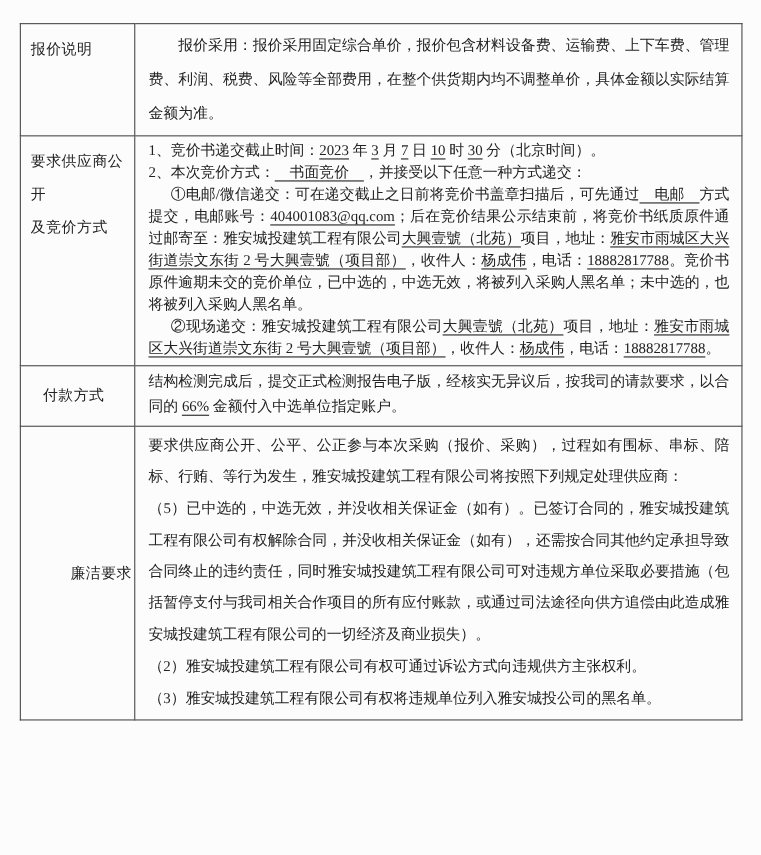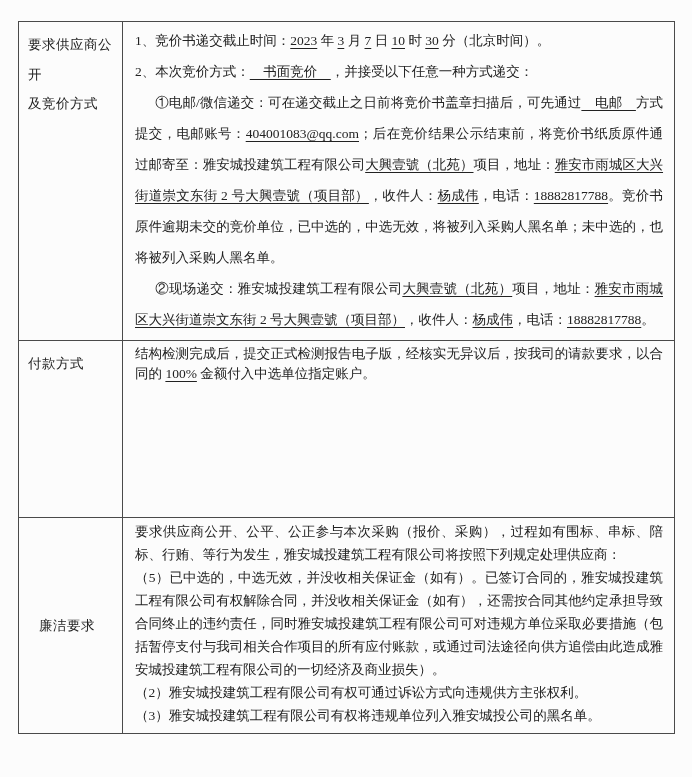--- a/index.html
+++ b/index.html
@@ -46,36 +46,44 @@
   tr:nth-child(4) .label-cell { text-align: right; padding-left: 2px; padding-right: 2px; }
 </style>
 </head>
 <body>
 
 <div class="page">
   <table class="doc-table">
     <tbody>
         <tr>
           <td class="label-cell">
+            <div>报价说明</div>
+          </td>
+          <td class="content-cell">
+            <p style="text-indent: 2em;">报价采用：报价采用固定综合单价，报价包含材料设备费、运输费、上下车费、管理费、利润、税费、风险等全部费用，在整个供货期内均不调整单价，具体金额以实际结算金额为准。</p>
+          </td>
+        </tr>
+        <tr>
+          <td class="label-cell">
             <div>要求供应商公开</div>
             <div>及竞价方式</div>
           </td>
           <td class="content-cell">
             <p>1、竞价书递交截止时间：<span class="u">2023</span> 年 <span class="u">3</span> 月 <span class="u">7</span> 日 <span class="u">10</span> 时 <span class="u">30</span> 分（北京时间）。</p>
             <p>2、本次竞价方式：<span class="u">　书面竞价　</span>，并接受以下任意一种方式递交：</p>
             <p style="text-indent: 1.5em;">①电邮/微信递交：可在递交截止之日前将竞价书盖章扫描后，可先通过<span class="u">　电邮　</span>方式提交，电邮账号：<span class="u">404001083@qq.com</span>；后在竞价结果公示结束前，将竞价书纸质原件通过邮寄至：雅安城投建筑工程有限公司<span class="u">大興壹號（北苑）</span>项目，地址：<span class="u">雅安市雨城区大兴街道崇文东街 2 号大興壹號（项目部）</span>，收件人：<span class="u">杨成伟</span>，电话：<span class="u">18882817788</span>。竞价书原件逾期未交的竞价单位，已中选的，中选无效，将被列入采购人黑名单；未中选的，也将被列入采购人黑名单。</p>
             <p style="text-indent: 1.5em;">②现场递交：雅安城投建筑工程有限公司<span class="u">大興壹號（北苑）</span>项目，地址：<span class="u">雅安市雨城区大兴街道崇文东街 2 号大興壹號（项目部）</span>，收件人：<span class="u">杨成伟</span>，电话：<span class="u">18882817788</span>。</p>
           </td>
         </tr>
         <tr>
           <td class="label-cell">
             <div>付款方式</div>
           </td>
           <td class="content-cell">
-            <p>结构检测完成后，提交正式检测报告电子版，经核实无异议后，按我司的请款要求，以合同的 <span class="u">100%</span> 金额付入中选单位指定账户。</p>
+            <p>结构检测完成后，提交正式检测报告电子版，经核实无异议后，按我司的请款要求，以合同的 <span class="u">66%</span> 金额付入中选单位指定账户。</p>
           </td>
         </tr>
         <tr>
           <td class="label-cell">
             <div>廉洁要求</div>
           </td>
           <td class="content-cell">
             <p>要求供应商公开、公平、公正参与本次采购（报价、采购），过程如有围标、串标、陪标、行贿、等行为发生，雅安城投建筑工程有限公司将按照下列规定处理供应商：</p>
             <p>（5）已中选的，中选无效，并没收相关保证金（如有）。已签订合同的，雅安城投建筑工程有限公司有权解除合同，并没收相关保证金（如有），还需按合同其他约定承担导致合同终止的违约责任，同时雅安城投建筑工程有限公司可对违规方单位采取必要措施（包括暂停支付与我司相关合作项目的所有应付账款，或通过司法途径向供方追偿由此造成雅安城投建筑工程有限公司的一切经济及商业损失）。</p>
             <p>（2）雅安城投建筑工程有限公司有权可通过诉讼方式向违规供方主张权利。</p>

